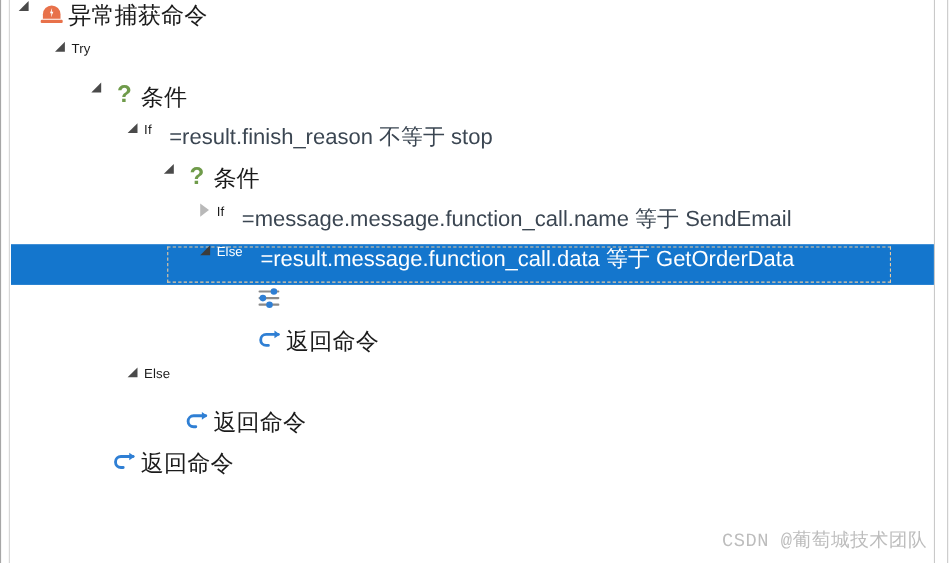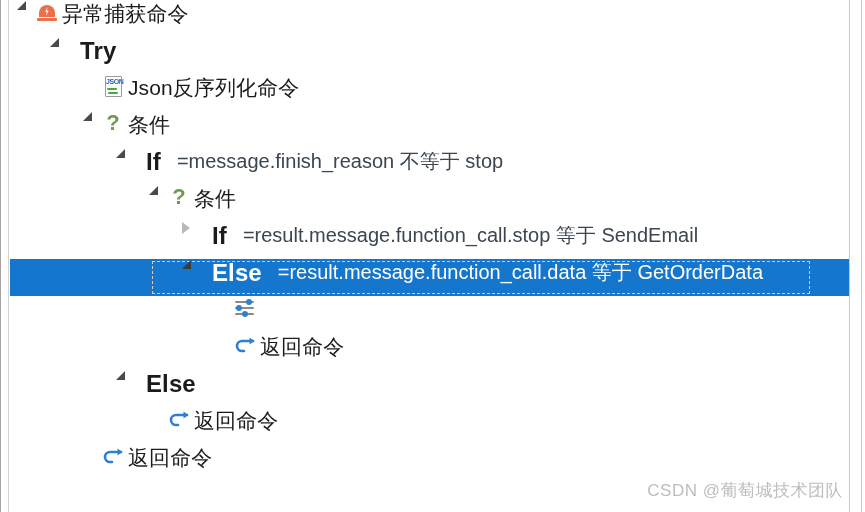--- a/index.html
+++ b/index.html
@@ -109,21 +109,21 @@
   .icon.none { width: 0; flex: 0 0 0; }
 
   
   .label {
     font-size: 21px;
     color: #1b1b1b;
     position: relative;
     z-index: 2;
     letter-spacing: 0.1px;
   }
-  .label.kw   { font-weight: bold; font-size: 24px; color:#1b1b1b;margin-left:15px; }
+  .label.kw   { font-weight: normal; font-size: 12px; color:#1b1b1b; }
   .expr {
     font-size: 20px;
     color: #3b4652;
     margin-left: 16px;
     position: relative;
     z-index: 2;
   }
   .row.selected .label,
   .row.selected .expr { color: #ffffff; }
 
@@ -202,21 +202,21 @@
 
   .ico-return { position: relative; width: 24px; height: 20px; color:#2f7fd4; }
 
   
   .watermark {
     position: absolute;
     right: 22px;
     bottom: 10px;
     font-size: 17px;
     color: #bdbdbd;
-    font-family: Liberation Sans, sans-serif;
+    font-family: Liberation Mono, monospace;
     letter-spacing: 0.5px;
     white-space: nowrap;
   }
 </style>
 </head>
 <body>
 
 <div id="screen">
 
   <div class="edge-rule left-outer"></div>
@@ -242,70 +242,55 @@
       <div class="row">
         <span style="width: 33px; flex: 0 0 33px;"></span>
         <span class="expander">
           <span class="tri-down"></span>
         </span>
         <span class="icon none"></span>
         <span class="label kw">Try</span>
       </div>
       <div class="row">
         <span style="width: 66px; flex: 0 0 66px;"></span>
-        <span class="expander empty"></span>
-        <span class="icon">
-          <span class="ico-json">
-            <span class="page"></span>
-            <span class="txt">JSON</span>
-            <span class="arrows">
-              <i class="a1"></i>
-              <i class="a2"></i>
-            </span>
-          </span>
-        </span>
-        <span class="label">Json反序列化命令</span>
-      </div>
-      <div class="row">
-        <span style="width: 66px; flex: 0 0 66px;"></span>
         <span class="expander">
           <span class="tri-down"></span>
         </span>
         <span class="icon">
           <span class="ico-q">?</span>
         </span>
         <span class="label">条件</span>
       </div>
       <div class="row">
         <span style="width: 99px; flex: 0 0 99px;"></span>
         <span class="expander">
           <span class="tri-down"></span>
         </span>
         <span class="icon none"></span>
         <span class="label kw">If</span>
-        <span class="expr">=message.finish_reason 不等于 stop</span>
+        <span class="expr">=result.finish_reason 不等于 stop</span>
       </div>
       <div class="row">
         <span style="width: 132px; flex: 0 0 132px;"></span>
         <span class="expander">
           <span class="tri-down"></span>
         </span>
         <span class="icon">
           <span class="ico-q">?</span>
         </span>
         <span class="label">条件</span>
       </div>
       <div class="row">
         <span style="width: 165px; flex: 0 0 165px;"></span>
         <span class="expander">
           <span class="tri-right"></span>
         </span>
         <span class="icon none"></span>
         <span class="label kw">If</span>
-        <span class="expr">=result.message.function_call.stop 等于 SendEmail</span>
+        <span class="expr">=message.message.function_call.name 等于 SendEmail</span>
       </div>
       <div class="row selected">
         <div class="focus-box"></div>
         <span style="width: 165px; flex: 0 0 165px;"></span>
         <span class="expander">
           <span class="tri-down"></span>
         </span>
         <span class="icon none"></span>
         <span class="label kw">Else</span>
         <span class="expr">=result.message.function_call.data 等于 GetOrderData</span>

